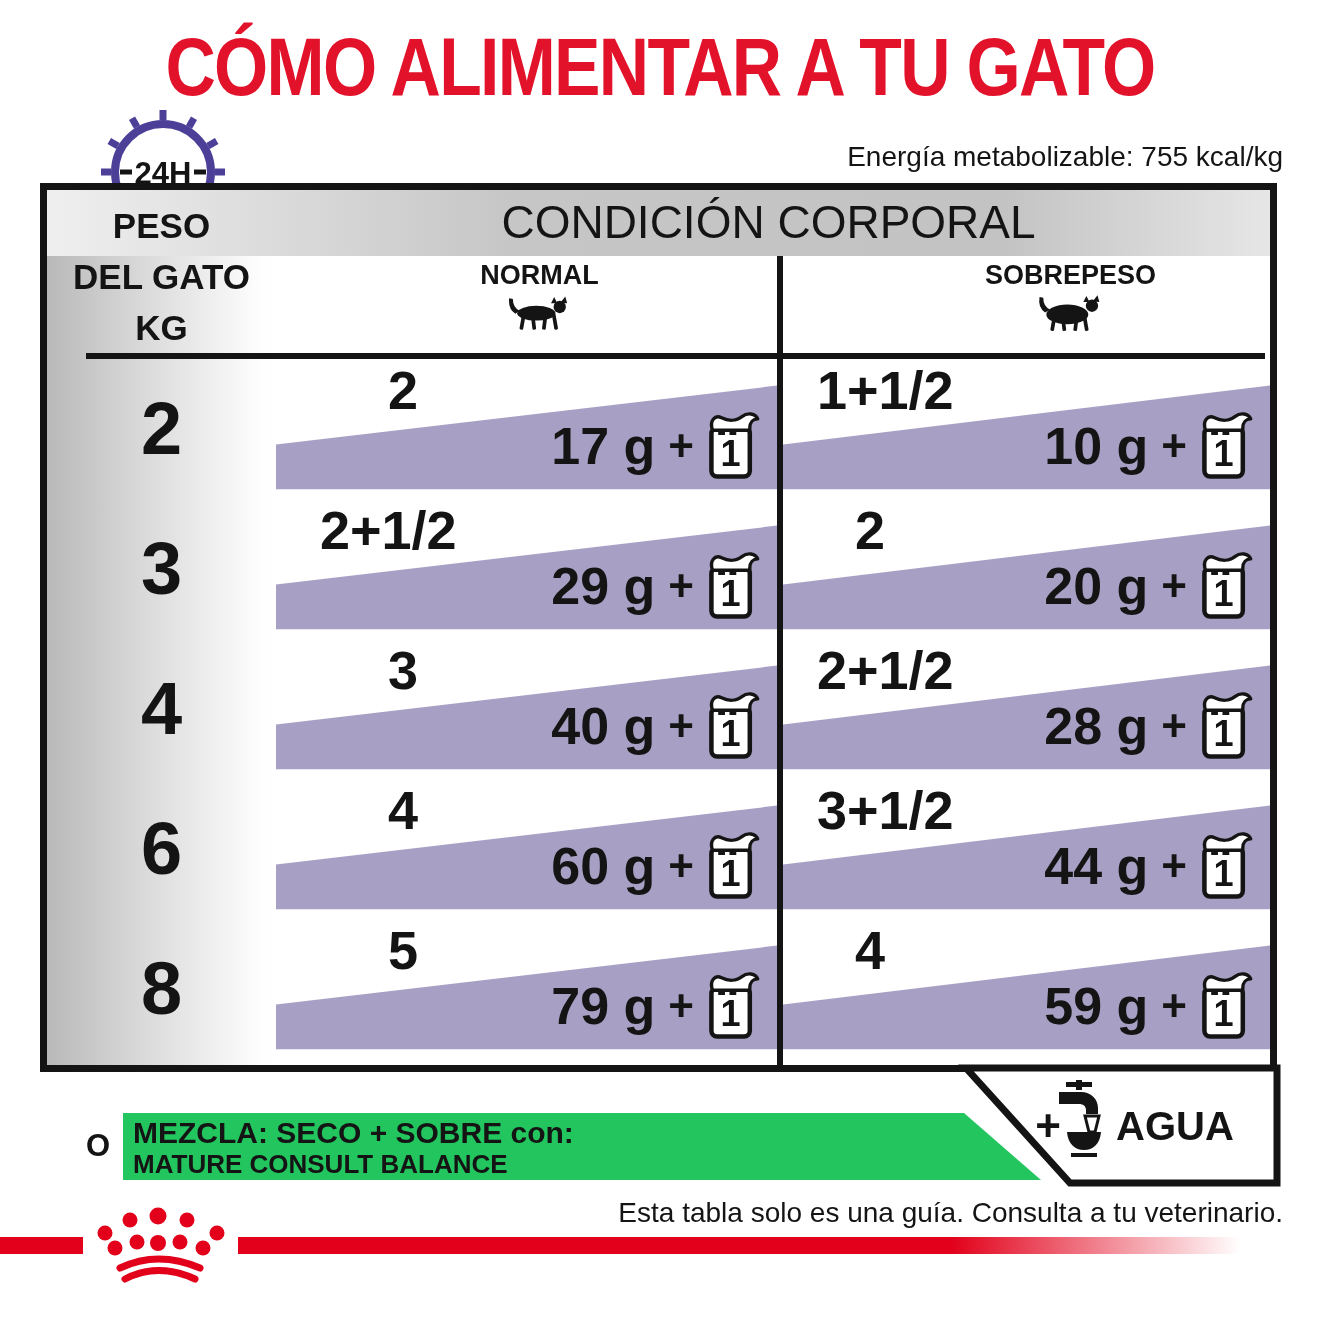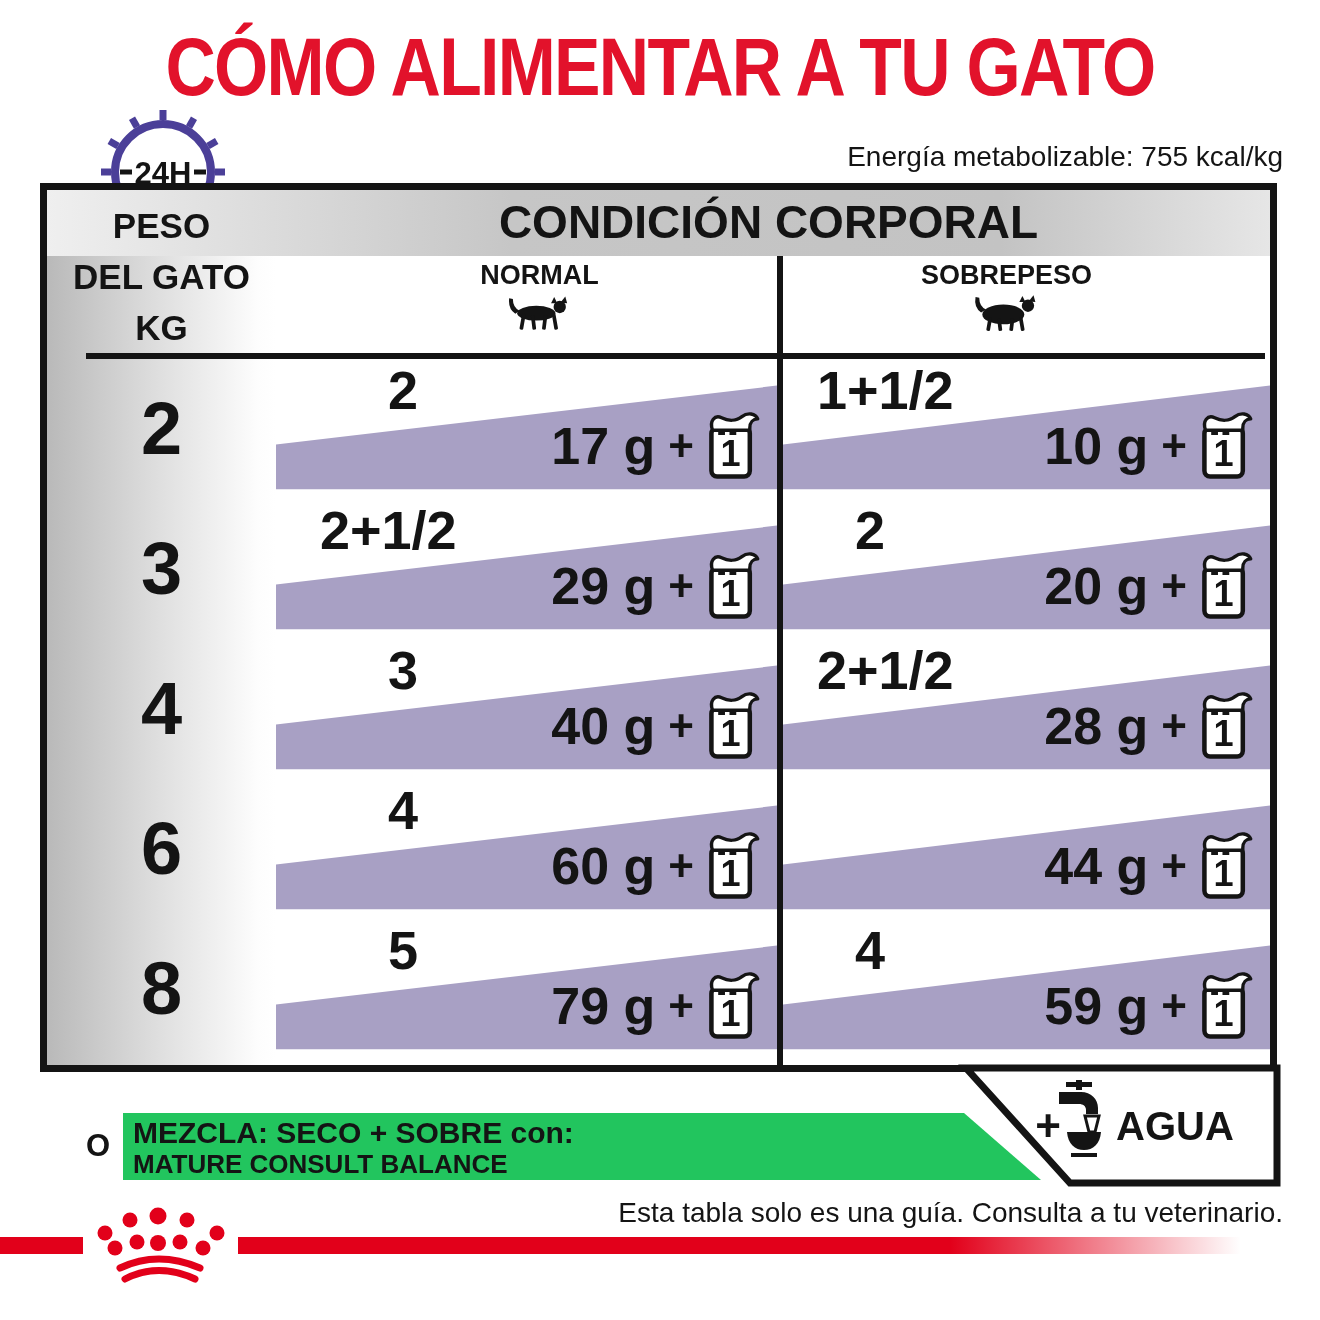--- a/index.html
+++ b/index.html
@@ -16,31 +16,31 @@
 
   
   .clock{position:absolute;left:98px;top:105px;width:130px;height:134px;z-index:1;}
 
   
   .ftable{position:absolute;left:40px;top:183px;width:1237px;height:889px;
           border:7px solid #141414;background:#fff;box-sizing:border-box;z-index:2;}
   .band{position:absolute;left:0;top:0;right:0;height:66px;
         background:linear-gradient(90deg,#efefef 0%,#c6c6c6 38%,#c3c3c3 78%,#e6e6e6 100%);}
   .band-label{position:absolute;left:220px;right:0;top:0;height:47px;line-height:64px;
-        text-align:center;font-size:46px;font-weight:bold;}
+        text-align:center;font-size:46px;font-weight:normal;}
   .leftcol{position:absolute;left:0;top:0;bottom:0;width:229px;
         background:linear-gradient(90deg,#b9b9b9 0%,#dedede 48%,#fdfdfd 92%,#fff 100%);}
   .wh{position:absolute;left:0;top:10px;width:229px;text-align:center;
       font-size:35px;font-weight:bold;line-height:51px;}
   .hrule{position:absolute;left:39px;right:5px;top:163px;height:6px;background:#141414;}
   .vdiv{position:absolute;left:730px;top:66px;bottom:0;width:6px;background:#141414;}
 
   .subhead{position:absolute;top:70px;height:96px;text-align:center;}
   .subhead.sn{left:242px;width:501px;}
-  .subhead.ss{left:716px;width:487px;}
+  .subhead.ss{left:780px;width:487px;}
   .sublabel{font-size:27px;font-weight:bold;line-height:30px;}
   .cat{width:74px;height:46px;margin-top:2px;}
 
   .row{position:absolute;left:0;right:0;height:140px;}
   .w{position:absolute;left:0;width:229px;text-align:center;
      font-size:74px;font-weight:bold;line-height:140px;}
   .cell{position:absolute;top:0;height:140px;}
   .cell.cn{left:229px;width:501px;}
   .cell.cs{left:736px;width:487px;}
   .wedge{position:absolute;left:0;right:0;top:0;bottom:0;background:#a8a0c4;
@@ -250,20 +250,21 @@
         <div class="amount">
             <span class="g">60 g</span>
             <span class="plus">+</span>
             <svg class="pouchicon">
               <use href="#pouch"></use>
             </svg>
           </div>
       </div>
       <div class="cell cs">
         <div class="wedge"></div>
+        <div class="count frac">3+1/2</div>
         <div class="amount">
             <span class="g">44 g</span>
             <span class="plus">+</span>
             <svg class="pouchicon">
               <use href="#pouch"></use>
             </svg>
           </div>
       </div>
     </div>
 

